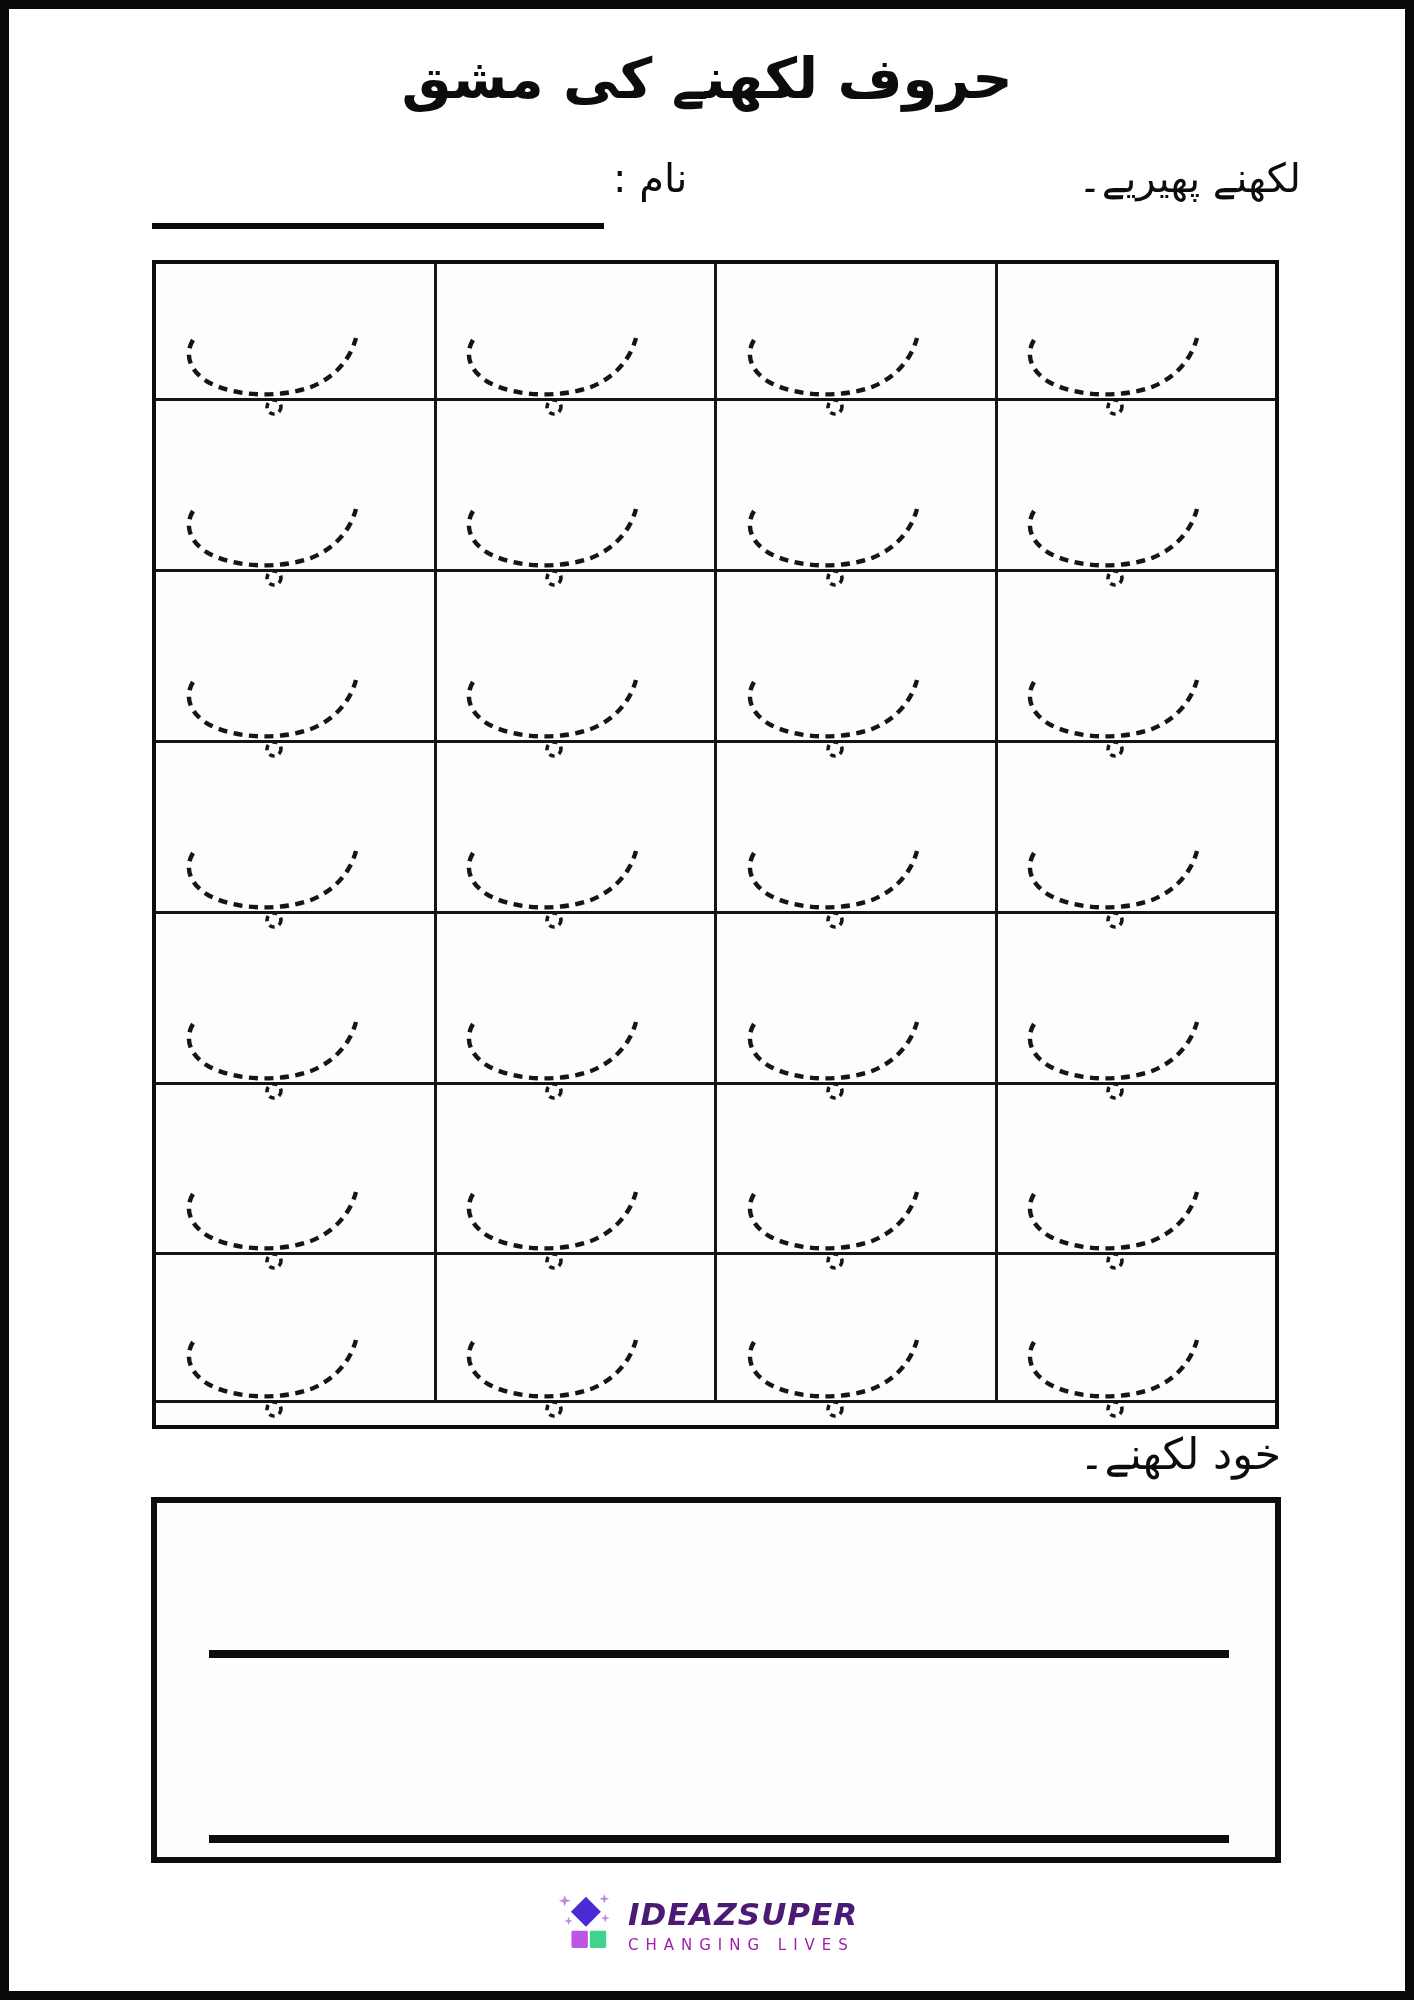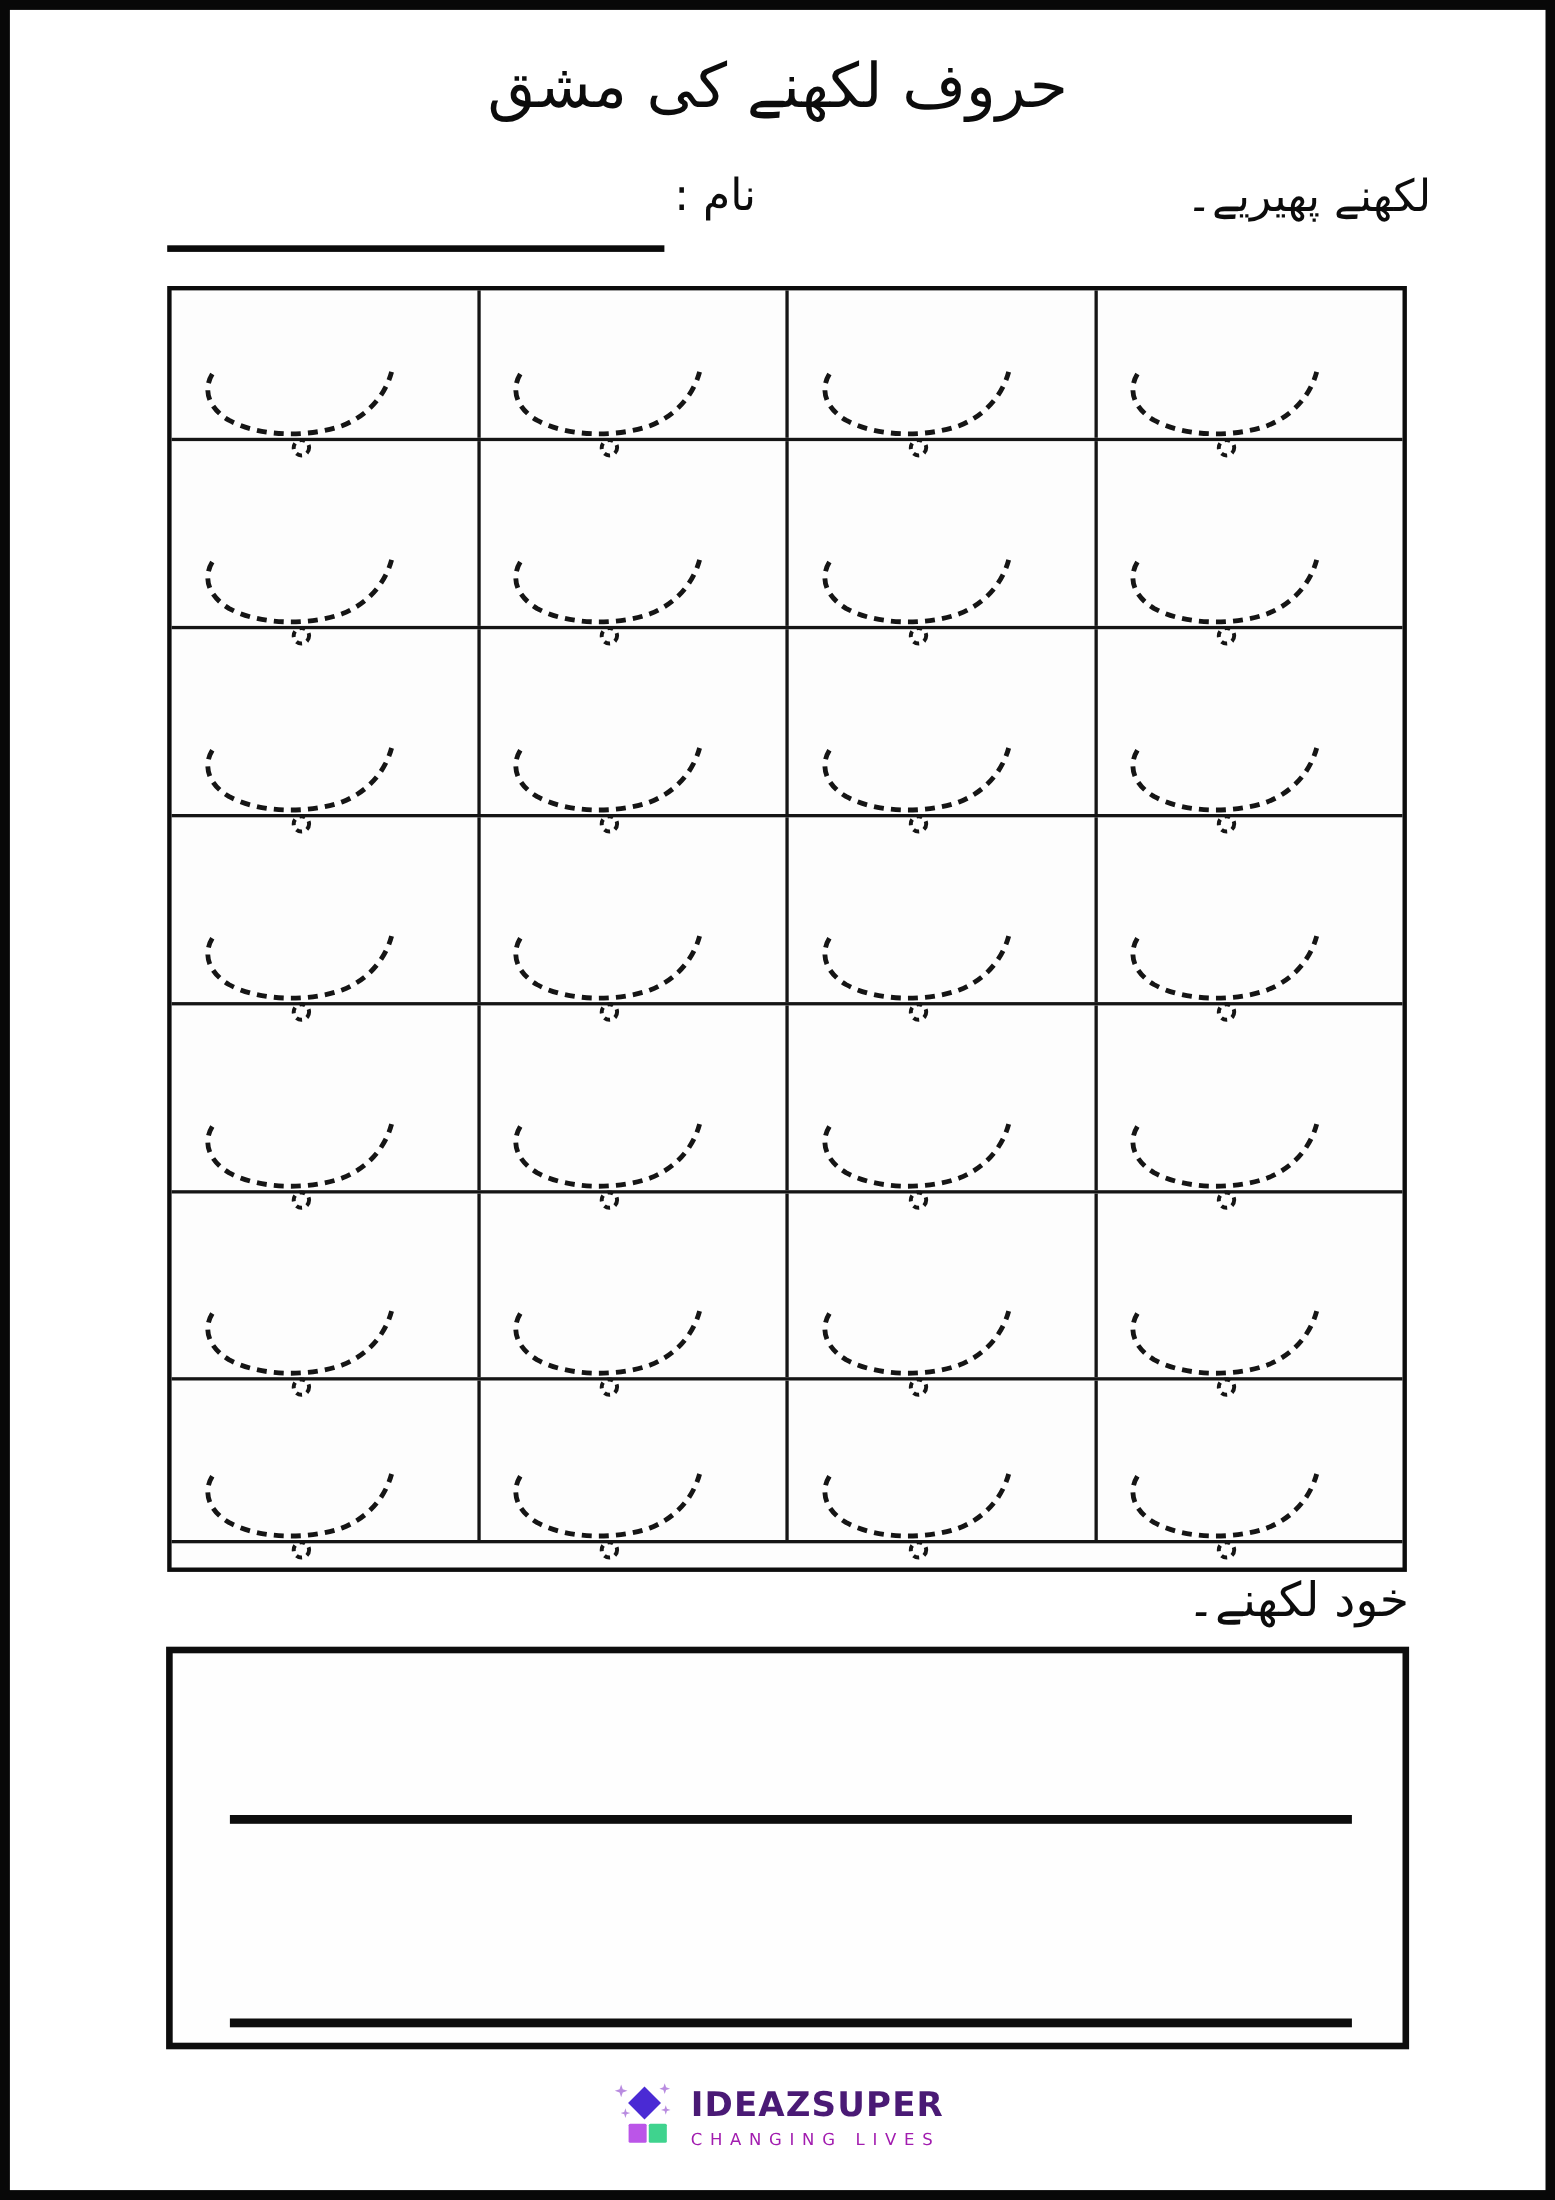--- a/index.html
+++ b/index.html
@@ -8,21 +8,21 @@
     width:1414px;height:2000px;
     box-sizing:border-box;
     background:#ffffff;
     border:9px solid #080808;
     overflow:hidden;
     font-family:"DejaVu Sans", sans-serif;
   }
   .urdu{direction:rtl;unicode-bidi:embed;color:#0c0c0c;}
   .worksheet-title{
     position:absolute;top:34px;left:0;width:100%;
-    text-align:center;font-size:56px;font-weight:normal;line-height:1.3;
+    text-align:center;font-size:56px;font-weight:bold;line-height:1.3;
   }
   .name-label{position:absolute;top:146px;left:604px;font-size:40px;}
   .trace-instruction{position:absolute;top:146px;right:104px;font-size:40px;}
   .name-line{position:absolute;top:214px;left:143px;width:452px;height:6px;background:#0a0a0a;}
 
   
   .trace-grid{
     position:absolute;left:143px;top:251px;width:1127px;height:1169px;
     box-sizing:border-box;border:4px solid #0d0d0d;background:#fdfdfd;
   }
@@ -51,21 +51,21 @@
   .practice-line{position:absolute;left:52px;width:1020px;height:8px;background:#0d0d0d;}
   .practice-line.first{top:147px;}
   .practice-line.second{top:332px;}
 
   
   .footer-logo{
     position:absolute;top:1882px;left:0;width:100%;
     display:flex;justify-content:center;align-items:flex-start;gap:16px;
   }
   .brand-text{display:flex;flex-direction:column;}
-  .brand-name{font-size:31px;font-weight:bold;letter-spacing:1px;line-height:1.1;margin-top:6px;}
+  .brand-name{font-size:31px;font-weight:bold;letter-spacing:1px;line-height:1.1;margin-top:6px;font-style:italic;}
   .brand-tagline{font-size:15px;letter-spacing:7px;line-height:1.2;margin-top:5px;}
 </style>
 </head>
 <body>
 
 <div class="page">
 
   <div class="worksheet-title urdu">حروف لکھنے کی مشق</div>
 
   <div class="name-label urdu">نام :</div>

